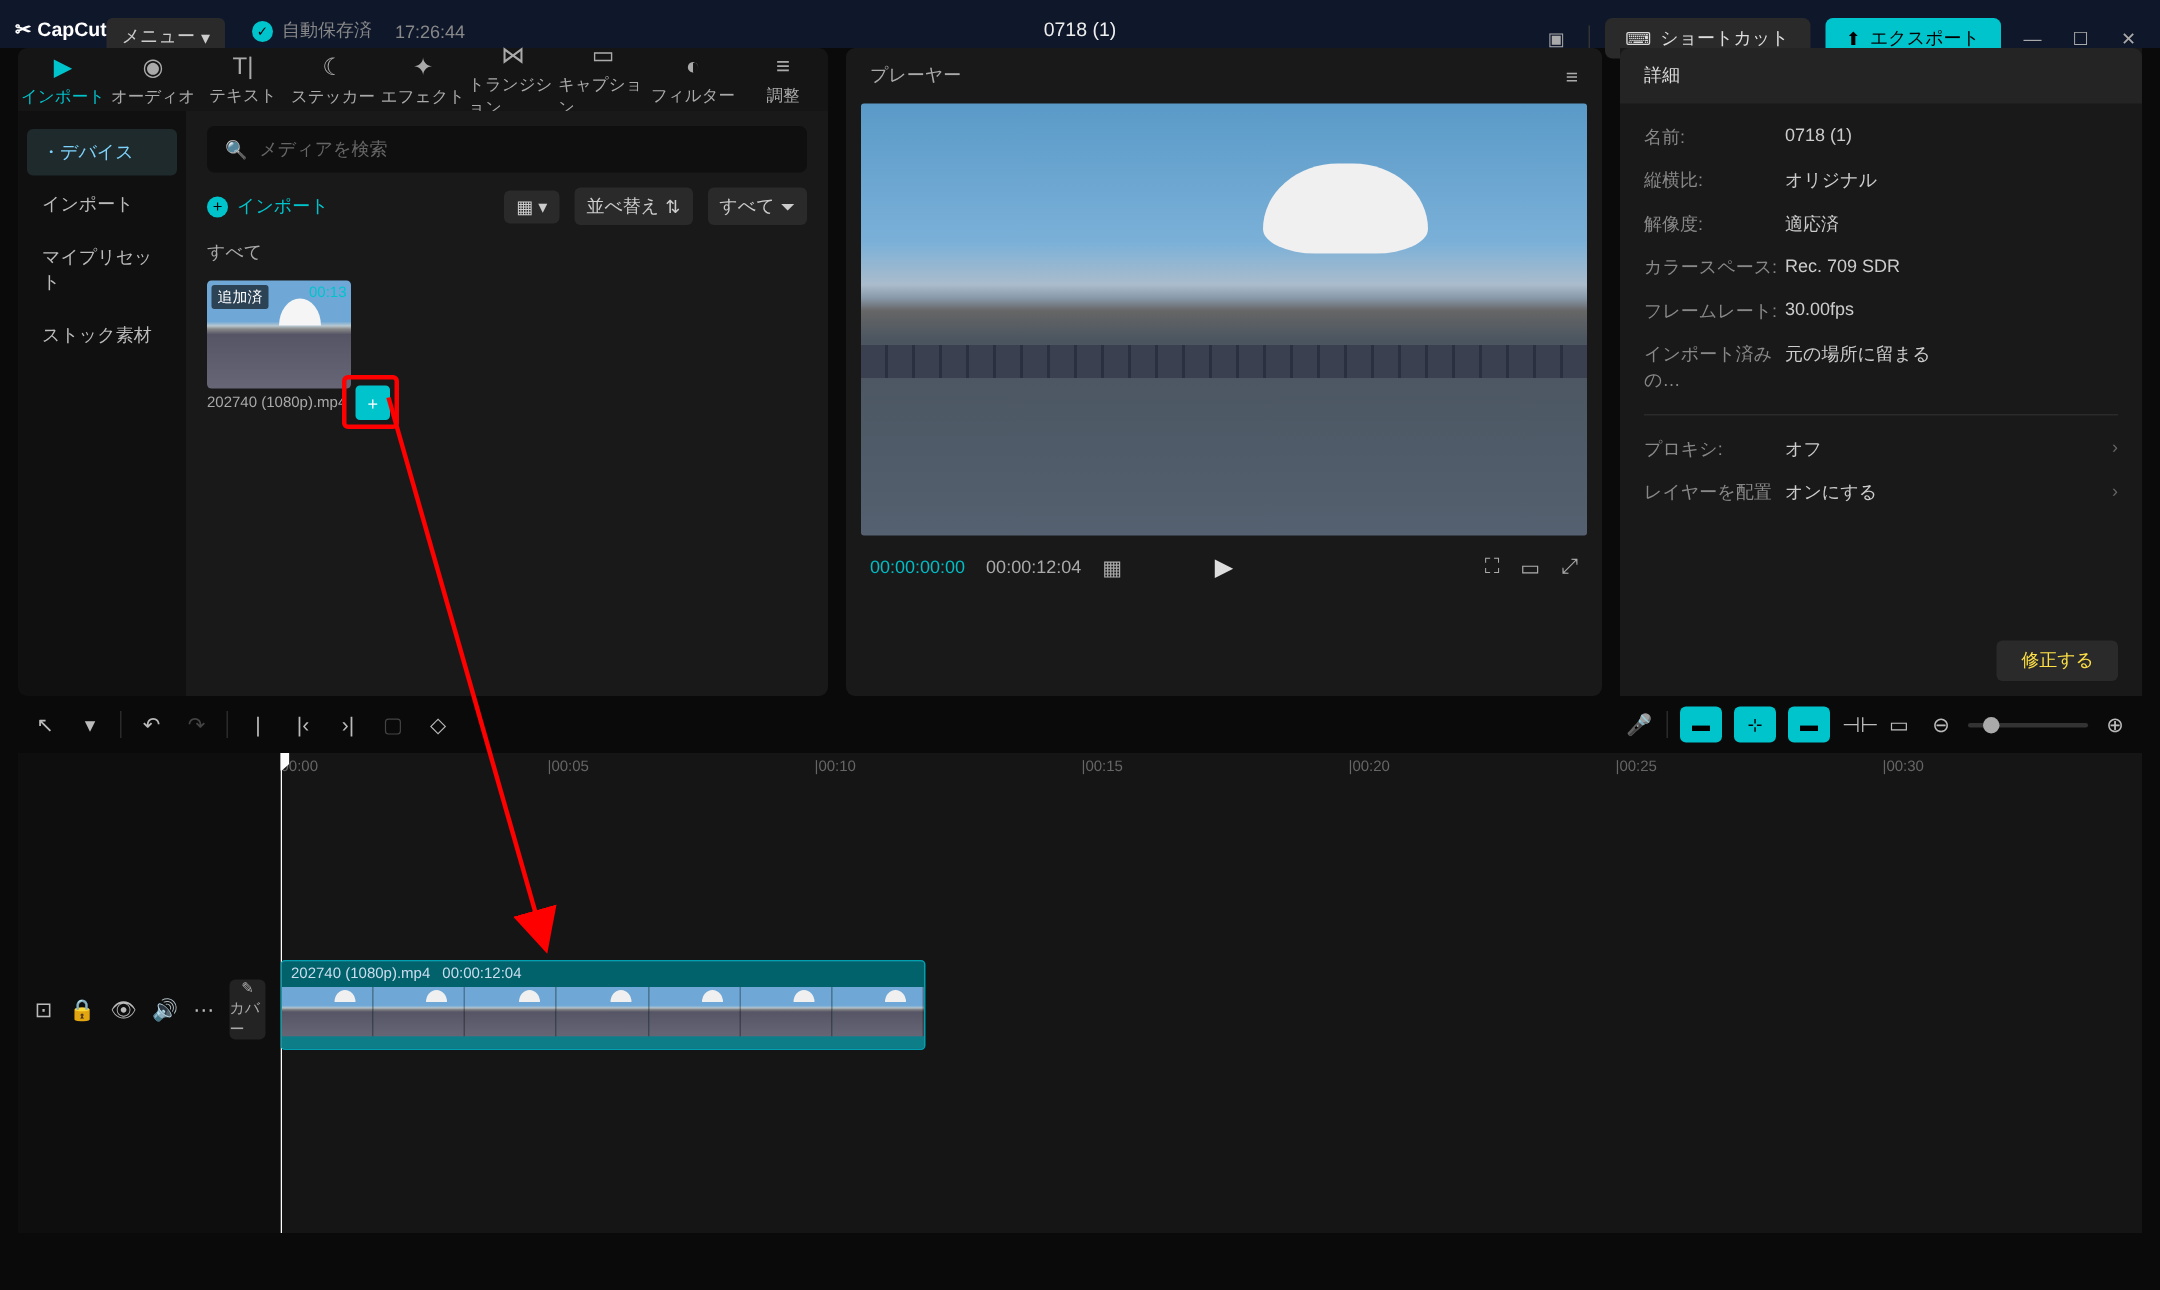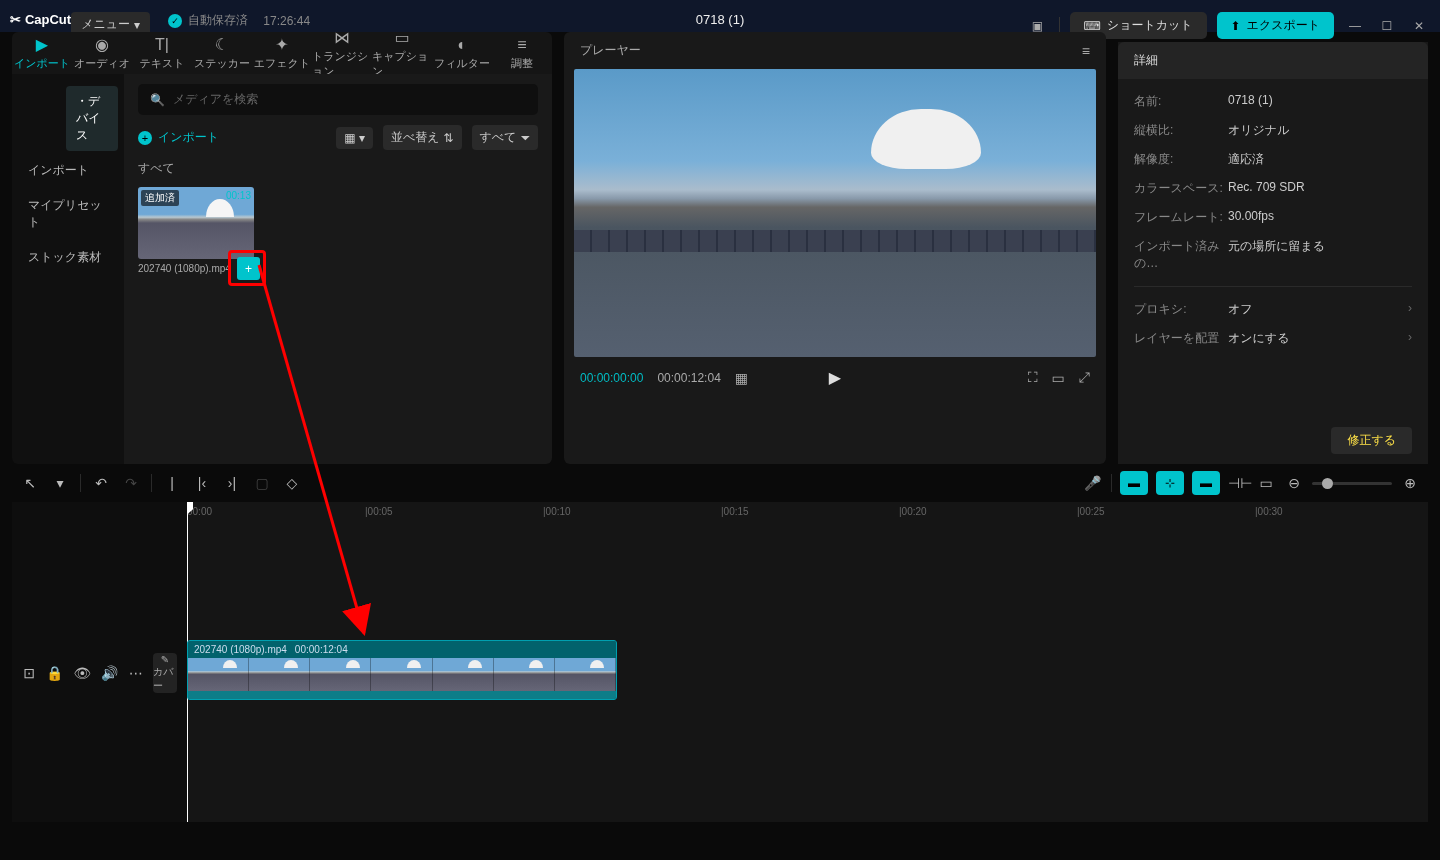--- a/index.html
+++ b/index.html
@@ -19,52 +19,52 @@
 
 .upper { display: flex; height: 432px; padding: 0 12px; gap: 12px; }
 .media-panel { width: 540px; display: flex; gap: 8px; }
 .tab-strip { width: 540px; position: absolute; top: 32px; left: 12px; height: 42px; background: #151515; border-radius: 6px 6px 0 0; display: flex; }
 .tab-icon { flex: 1; display: flex; flex-direction: column; align-items: center; justify-content: center; gap: 2px; color: #aaa; cursor: pointer; font-size: 11px; }
 .tab-icon.active { color: #00c4cc; }
 .tab-icon .ico { font-size: 16px; }
 .media-body { display: flex; width: 100%; margin-top: 42px; }
 .media-side { width: 112px; background: #101010; border-radius: 0 0 0 6px; padding: 12px 6px; }
 .side-item { padding: 7px 10px; color: #bbb; cursor: pointer; border-radius: 4px; margin-bottom: 4px; font-size: 12px; }
-.side-item.active { background: #1f2a2c; color: #ffffff; margin-left: 48px; }
+.side-item.active { background: #1f2a2c; color: #7dd3fc; }
 .media-main { flex: 1; background: #191919; border-radius: 0 0 6px 0; padding: 10px 14px; position: relative; }
 .search-box { background: #0f0f0f; border-radius: 5px; padding: 7px 12px; display: flex; align-items: center; gap: 8px; color: #666; }
 .toolbar-row { display: flex; align-items: center; margin-top: 10px; gap: 10px; }
 .import-btn { color: #00c4cc; display: flex; align-items: center; gap: 6px; cursor: pointer; }
 .import-btn .plus { width: 14px; height: 14px; border-radius: 50%; background: #00c4cc; color: #000; display: flex; align-items: center; justify-content: center; font-size: 11px; }
 .spacer { flex: 1; }
 .view-toggle { background: #2a2a2a; padding: 4px 8px; border-radius: 4px; color: #ccc; cursor: pointer; display: flex; gap: 4px; align-items: center; }
 .filter-label { color: #aaa; margin: 10px 0; }
 .media-thumb { width: 116px; position: relative; }
-.thumb-img { width: 116px; height: 72px; border-radius: 3px; background: linear-gradient(to bottom, #6fa8d6 0%, #6fa8d6 38%, #b8c8d0 42%, #888 45%, #556 50%, #667 100%); position: relative; overflow: hidden; }
+.thumb-img { width: 96px; height: 72px; border-radius: 3px; background: linear-gradient(to bottom, #6fa8d6 0%, #6fa8d6 38%, #b8c8d0 42%, #888 45%, #556 50%, #667 100%); position: relative; overflow: hidden; }
 .thumb-img::after { content: ""; position: absolute; top: 12px; right: 20px; width: 28px; height: 18px; background: #f5f5f5; border-radius: 50% 50% 0 0 / 100% 100% 0 0; }
 .thumb-badge { position: absolute; top: 3px; left: 3px; background: rgba(0,0,0,.6); color: #fff; font-size: 10px; padding: 1px 4px; border-radius: 2px; }
 .thumb-time { position: absolute; top: 3px; right: 3px; color: #00c4cc; font-size: 10px; font-weight: 400; }
 .thumb-name { color: #aaa; font-size: 10px; margin-top: 4px; }
 .add-btn { position: absolute; bottom: -6px; right: -6px; width: 23px; height: 23px; background: #00c4cc; border-radius: 3px; display: flex; align-items: center; justify-content: center; color: #fff; cursor: pointer; }
 .highlight-box { position: absolute; bottom: -12px; right: -12px; width: 38px; height: 36px; border: 3px solid #ff0000; border-radius: 4px; }
 
 .player-panel { flex: 1; background: #191919; border-radius: 6px; display: flex; flex-direction: column; }
 .player-header { padding: 10px 16px; display: flex; align-items: center; color: #aaa; }
 .player-header .spacer { flex: 1; }
 .player-video { margin: 0 10px; height: 288px; background: linear-gradient(to bottom, #5a9ac8 0%, #7ab0d8 32%, #aabccc 42%, #8899aa 45%, #666 48%, #4a5560 55%, #556070 100%); border-radius: 2px; position: relative; overflow: hidden; }
 .player-video::before { content: ""; position: absolute; right: 22%; top: 14%; width: 110px; height: 60px; background: #f0f0f0; border-radius: 50% 50% 35% 35% / 80% 80% 30% 30%; }
 .player-video::after { content: ""; position: absolute; left: 0; right: 0; top: 56%; height: 22px; background: repeating-linear-gradient(90deg, #3a4050 0 16px, #2a3040 16px 18px); }
 .player-controls { padding: 12px 16px; display: flex; align-items: center; gap: 14px; }
 .tc { color: #00bcc4; font-size: 12px; }
 .tc2 { color: #aaa; font-size: 12px; }
 .play-btn { color: #ddd; font-size: 16px; cursor: pointer; margin-left: auto; margin-right: auto; position: absolute; left: 50%; transform: translateX(-50%); }
 .player-controls { position: relative; }
 .pctl { color: #aaa; cursor: pointer; font-size: 14px; }
 
-.detail-panel { width: 310px; background: #191919; border-radius: 0; margin-top: 10px; display: flex; flex-direction: column; }
+.detail-panel { width: 348px; background: #191919; border-radius: 0; display: flex; flex-direction: column; }
 .detail-header { padding: 10px 16px; background: #242424; border-radius: 6px 6px 0 0; color: #ddd; font-size: 12px; }
 .detail-body { padding: 8px 16px; flex: 1; overflow: auto; }
 .detail-row { display: flex; padding: 6px 0; font-size: 12px; }
 .detail-row .k { width: 94px; color: #888; flex-shrink: 0; }
 .detail-row .v { color: #ccc; flex: 1; }
 .detail-row .chev { color: #666; }
 .hr { height: 1px; background: #2a2a2a; margin: 8px 0; }
 .detail-footer { padding: 10px 16px; display: flex; justify-content: flex-end; }
 .fix-btn { background: #2a2a2a; padding: 5px 16px; border-radius: 4px; color: #fde047; cursor: pointer; }
 

